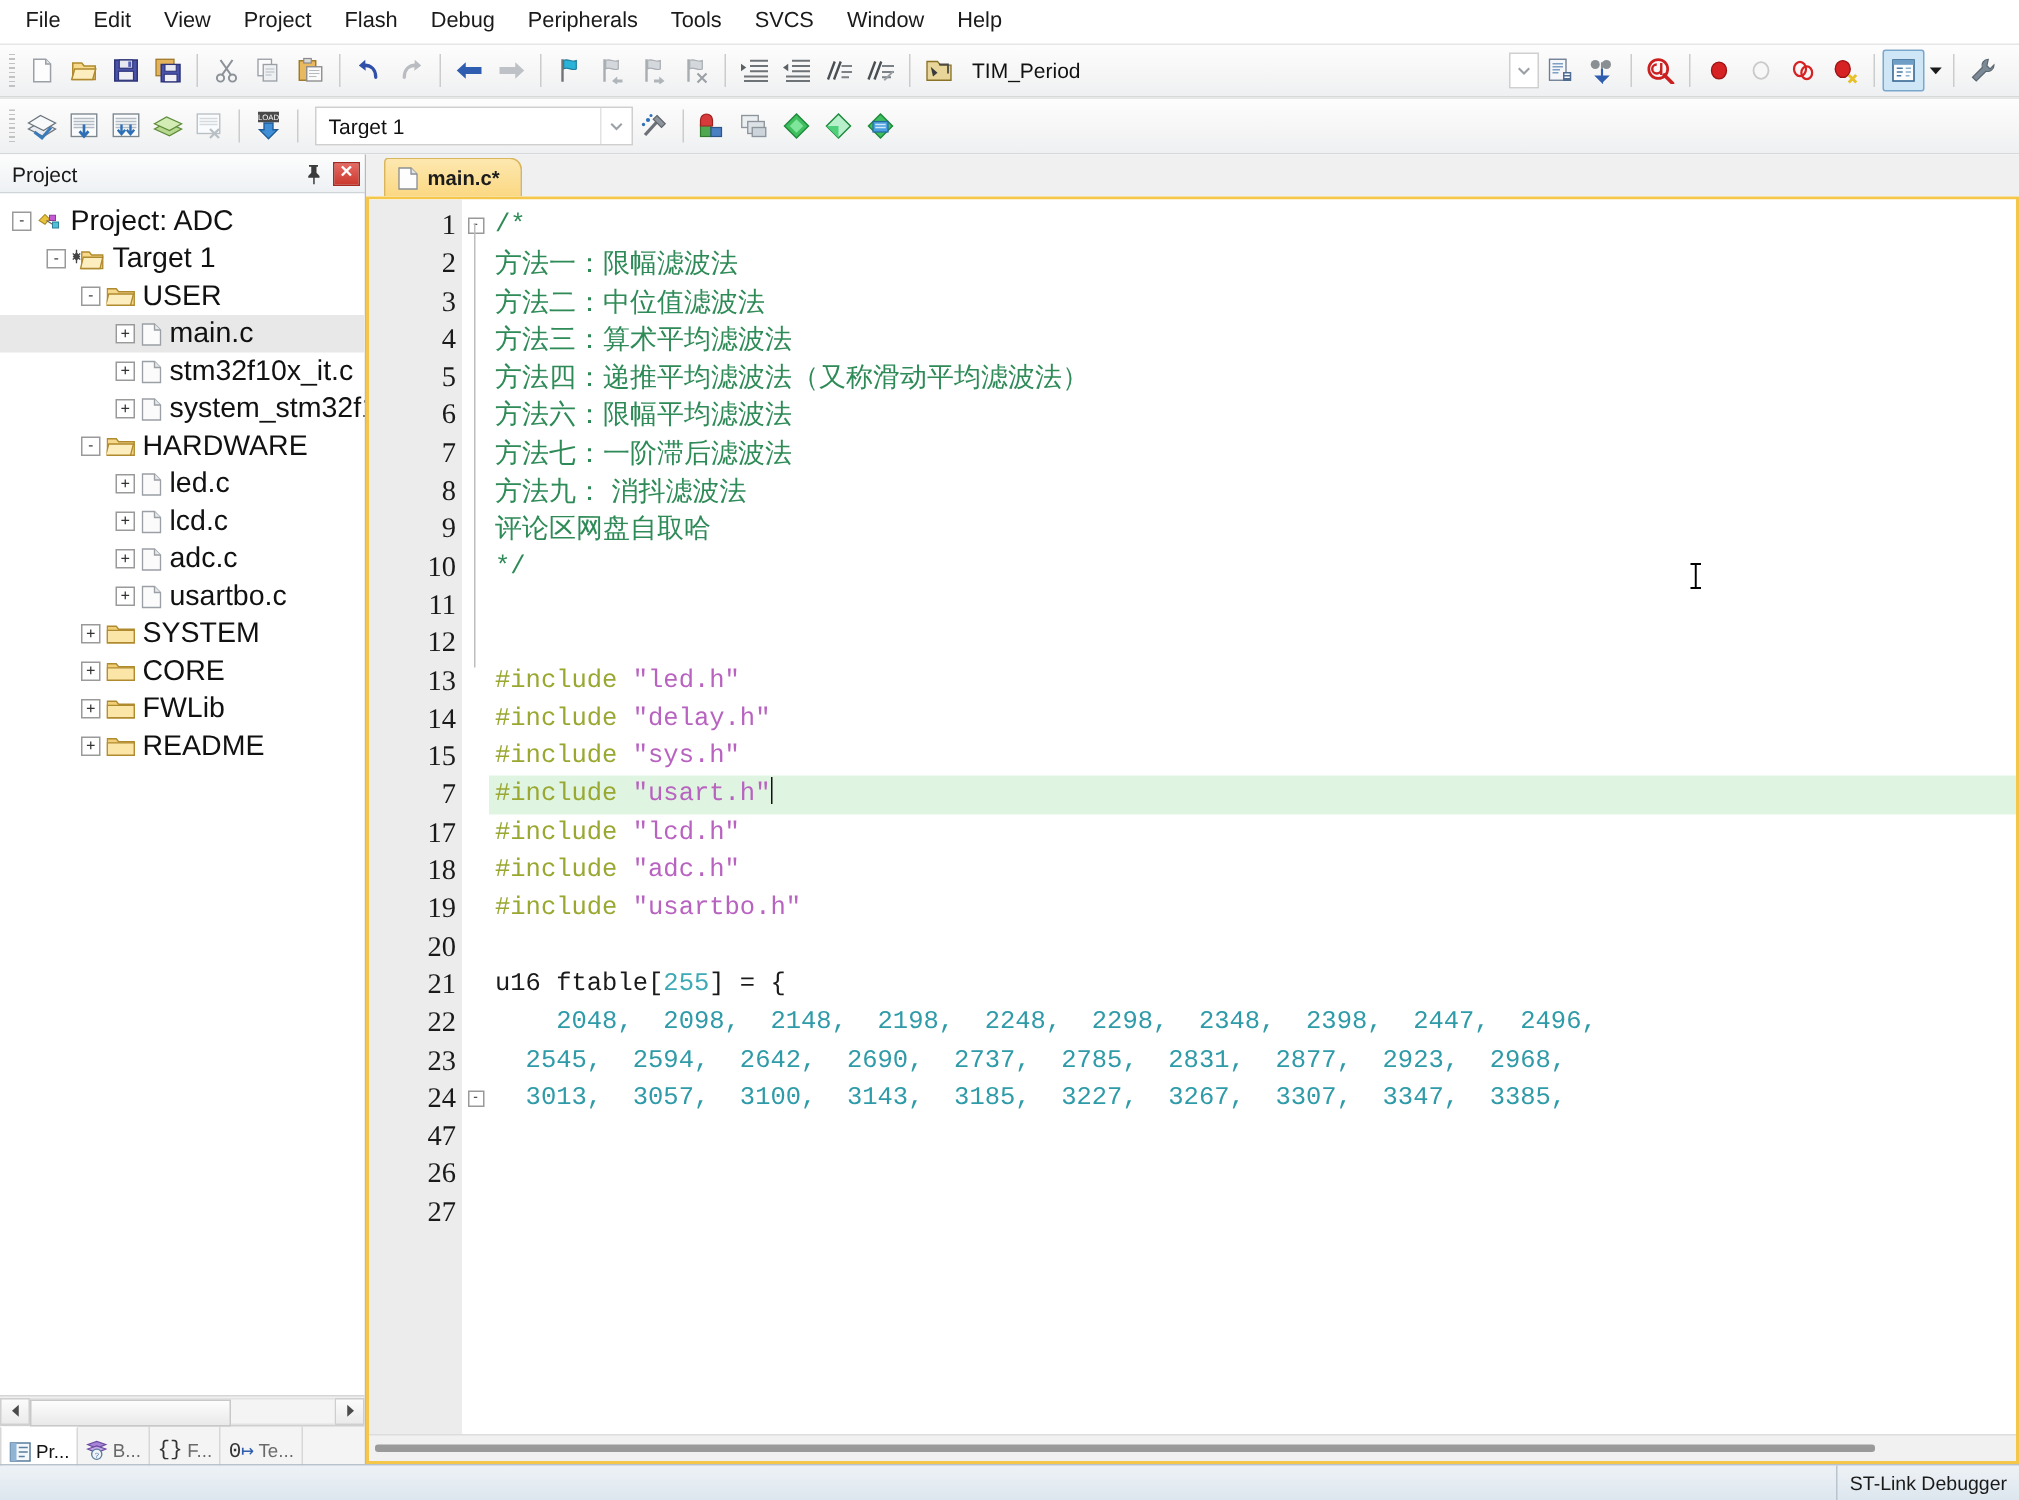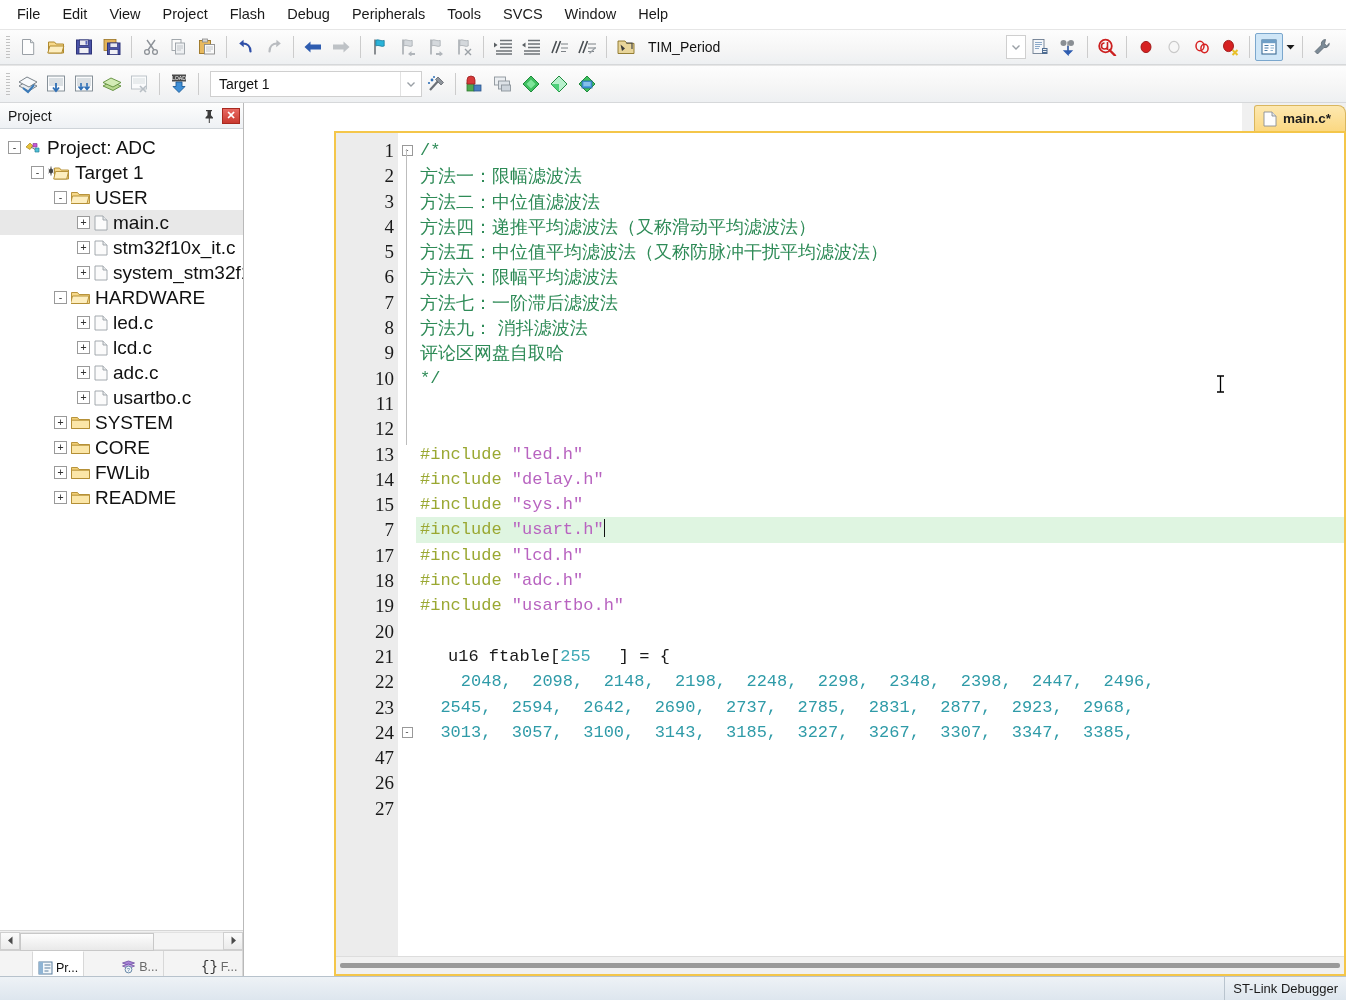--- a/index.html
+++ b/index.html
@@ -195,36 +195,34 @@
     background: #f4f4f4;
     border-top: 1px solid #d0d0d0;
   }
   .panel-tab {
     display: flex; align-items: center;
     padding: 16px 5px;
     font-size: 12.5px; color: #6a6a6a;
     border-right: 1px solid #d8d8d8;
     cursor: default; gap: 3px;
     white-space: nowrap;
-    margin-left: 32px;
   }
   .panel-tab.active {
     background: #ffffff;
     color: #111;
     border-top: 1px solid #ffffff;
     border-left: 1px solid #d8d8d8;
   }
 
   
   .editor-area {
     flex: 1 1 auto;
     display: flex; flex-direction: column;
     min-width: 0; min-height: 0;
     background: #ffffff;
-    align-items: flex-end;
   }
   .doc-tabbar {
     height: 28px; flex: 0 0 28px;
     display: flex; align-items: flex-end;
     background: #f0f0f0;
     padding-left: 12px;
   }
   .doc-tab {
     display: flex; align-items: center;
     height: 26px;
@@ -306,21 +304,21 @@
     color: #111;
   }
   .cl.highlight { background: #dff5e1; }
   .cl.cjk {
     font-family: "DejaVu Serif", "Liberation Serif", serif;
     font-size: 18px;
   }
   .tok-comment { color: #2e8b57; }
   .tok-pre { color: #9aa832; }
   .tok-str { color: #b863c0; }
-  .tok-type { color: #1a1a1a; margin-left: 28px; }
+  .tok-type { color: #1a1a1a; }
   .tok-num { color: #3fa9b5; }
   .tok-numlit { color: #2f9ba8; }
   .caret {
     display: inline-block;
     width: 1px; height: 18px;
     background: #111;
     vertical-align: -3px;
     margin-left: 0px;
   }
   .editor-hscroll {
@@ -1072,22 +1070,22 @@
                 <span class="fold-box">-</span>
               </div>
               <div class="fc"></div>
               <div class="fc"></div>
               <div class="fc"></div>
             </div>
           <div class="code-lines" id="code-container">
               <div class="cl"><span class="tok-comment">/*</span></div>
               <div class="cl cjk"><span class="tok-comment">方法一：限幅滤波法</span></div>
               <div class="cl cjk"><span class="tok-comment">方法二：中位值滤波法</span></div>
+              <div class="cl cjk"><span class="tok-comment">方法三：算术平均滤波法</span></div>
               <div class="cl cjk"><span class="tok-comment">方法四：递推平均滤波法（又称滑动平均滤波法）</span></div>
-              <div class="cl cjk"><span class="tok-comment">方法五：中位值平均滤波法（又称防脉冲干扰平均滤波法）</span></div>
               <div class="cl cjk"><span class="tok-comment">方法六：限幅平均滤波法</span></div>
               <div class="cl cjk"><span class="tok-comment">方法七：一阶滞后滤波法</span></div>
               <div class="cl cjk"><span class="tok-comment">方法九： 消抖滤波法</span></div>
               <div class="cl cjk"><span class="tok-comment">评论区网盘自取哈</span></div>
               <div class="cl"><span class="tok-comment">*/</span></div>
               <div class="cl"></div>
               <div class="cl"></div>
               <div class="cl"><span class="tok-pre">#include</span> <span class="tok-str">"led.h"</span></div>
               <div class="cl"><span class="tok-pre">#include</span> <span class="tok-str">"delay.h"</span></div>
               <div class="cl"><span class="tok-pre">#include</span> <span class="tok-str">"sys.h"</span></div>

